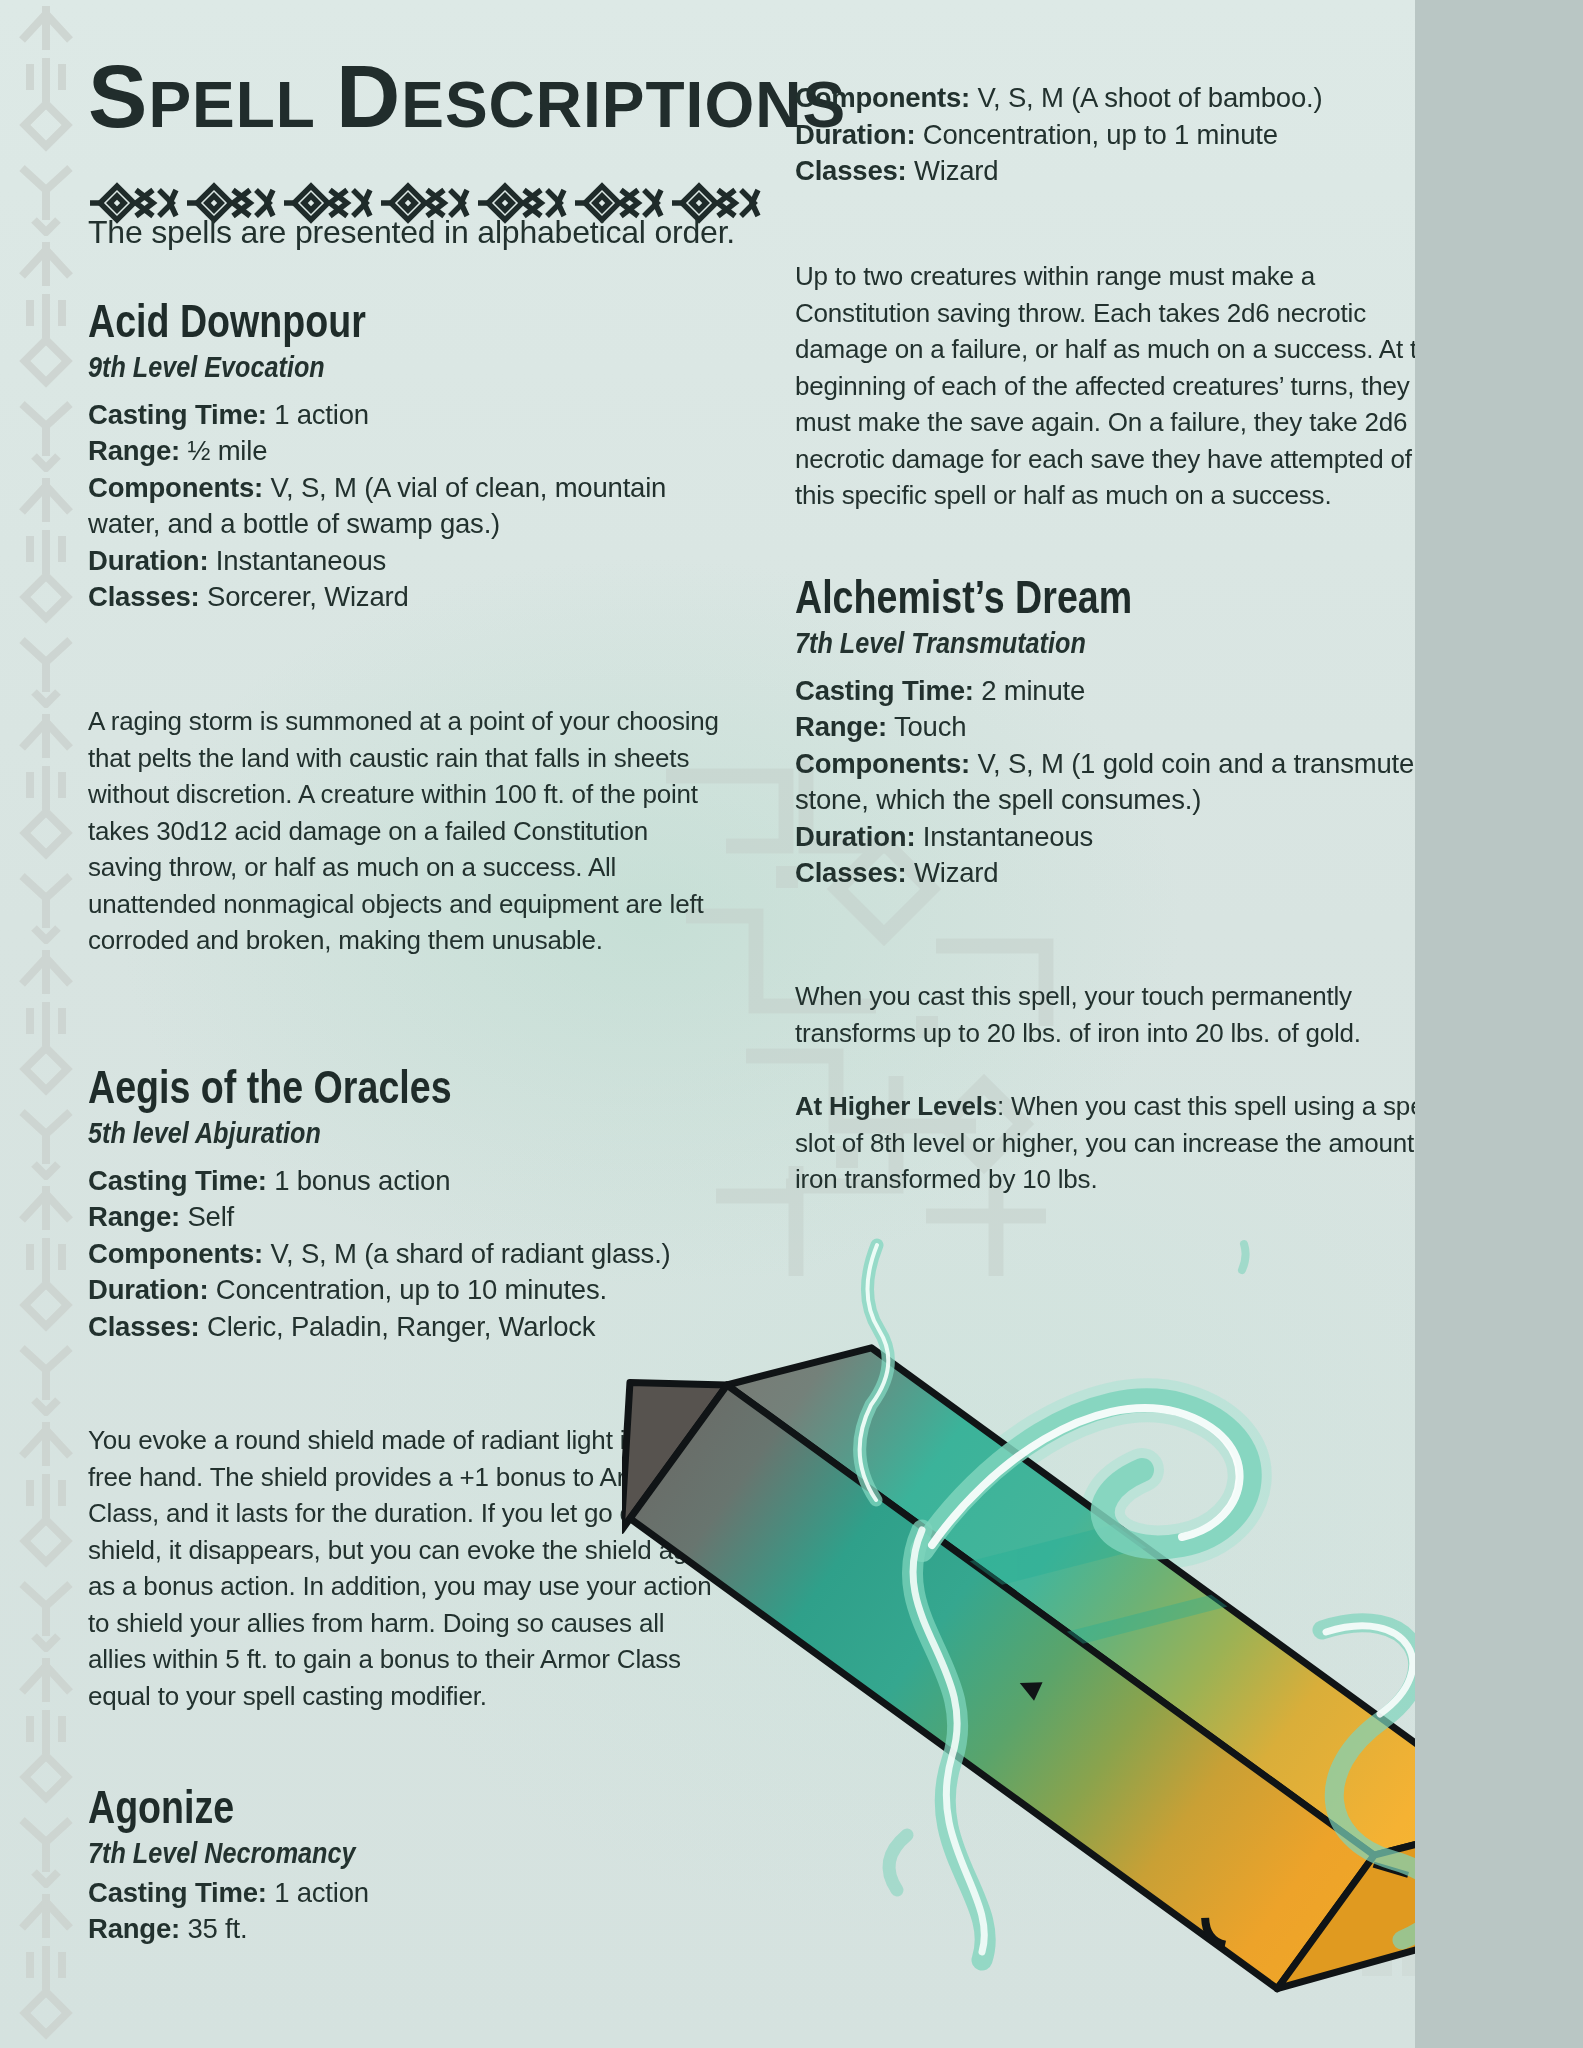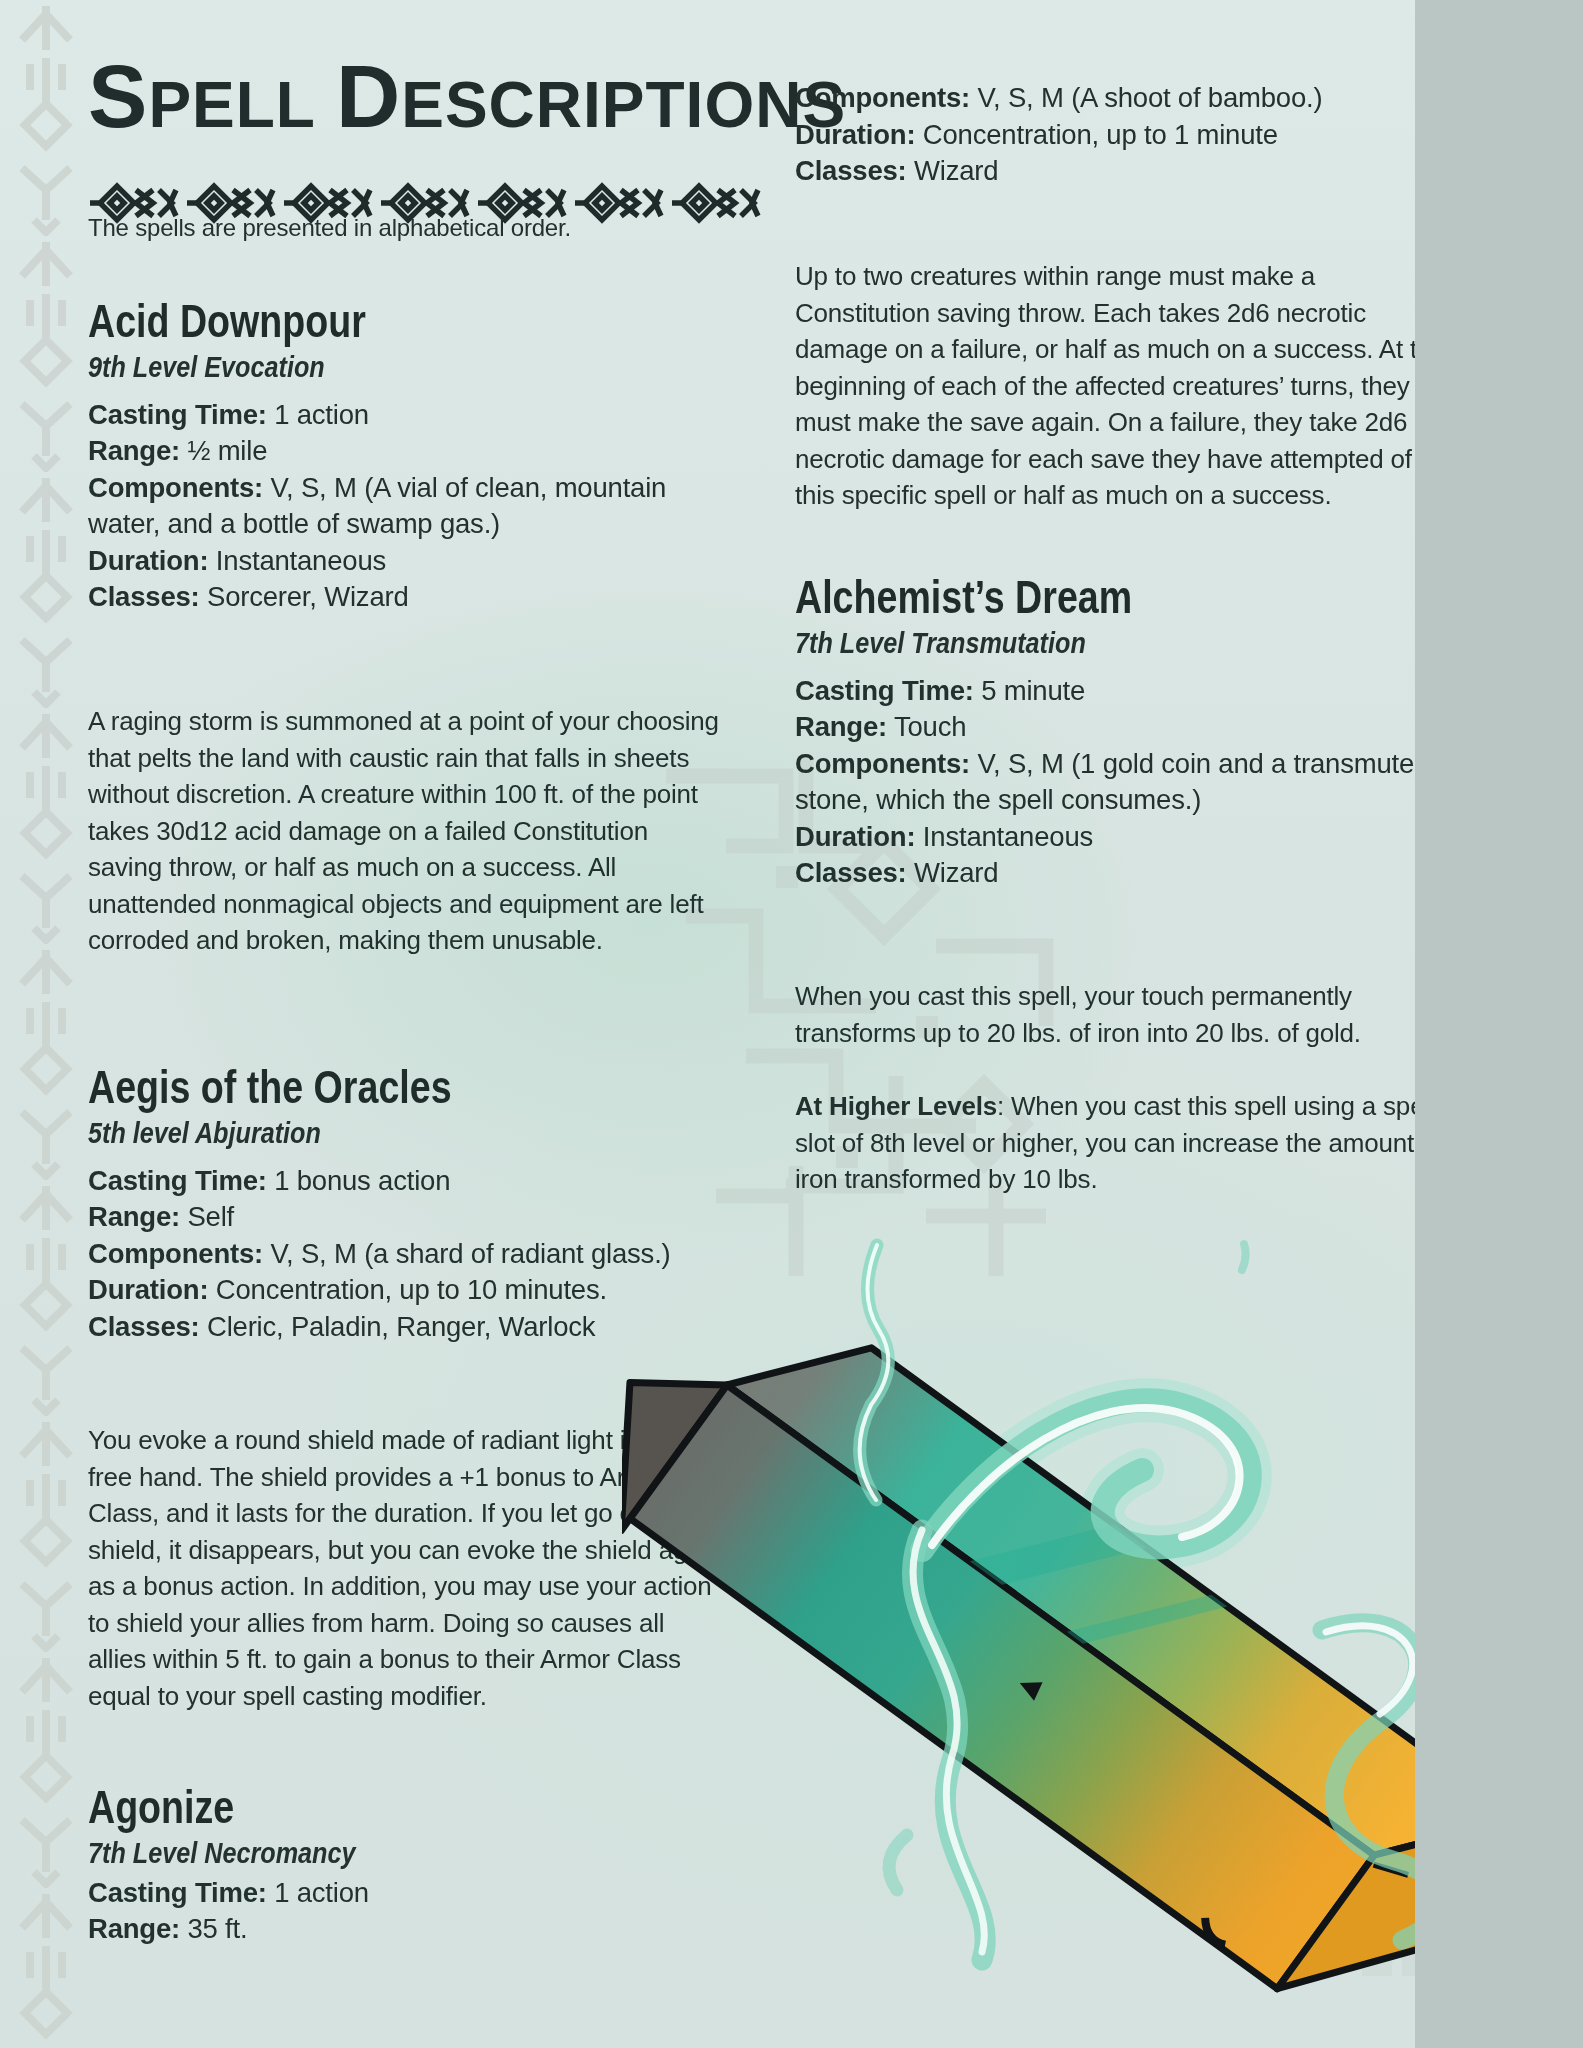--- a/index.html
+++ b/index.html
@@ -15,21 +15,21 @@
       radial-gradient(ellipse 760px 520px at 46% 45%, rgba(170,215,196,.38), rgba(170,215,196,0) 70%),
       radial-gradient(ellipse 900px 650px at 68% 72%, rgba(198,228,217,.40), rgba(198,228,217,0) 72%),
       linear-gradient(180deg,#dde9e6 0%,#d8e4e1 45%,#d5e2df 100%);
   }
   .abs{position:absolute;}
   
   .title{margin:0;white-space:nowrap;font-weight:700;color:#212d2c;letter-spacing:1px;line-height:1;}
   .title .big{font-size:89px;}
   .title .small{font-size:64px;}
   .title .w2{margin-left:20px;}
-  .intro{font-size:24px;letter-spacing:-.2px;}
+  .intro{font-size:32px;letter-spacing:-.2px;}
   
   .col{width:640px;}
   .col-r{width:655px;}
   .spell-name{margin:0;line-height:1.08;}
   .spell-name span{display:inline-block;font-size:47px;font-weight:700;letter-spacing:0;
     transform:scaleX(.80);transform-origin:left bottom;white-space:nowrap;color:#1f2c2a;}
   .spell-level{line-height:1.2;margin-top:2px;}
   .spell-level span{display:inline-block;font-size:30px;font-weight:700;font-style:italic;
     transform:scaleX(.84);transform-origin:left bottom;white-space:nowrap;color:#23322f;}
   .stats{margin-top:12px;}
@@ -160,21 +160,21 @@
     <div class="stat"><b>Duration:</b> <span>Concentration, up to 1 minute</span></div>
     <div class="stat"><b>Classes:</b> <span>Wizard</span></div>
   </div>
 
   <p class="abs col-r para" style="left:795px;top:258px;">Up to two creatures within range must make a Constitution saving throw. Each takes 2d6 necrotic damage on a failure, or half as much on a success. At the beginning of each of the affected creatures’ turns, they must make the save again. On a failure, they take 2d6 necrotic damage for each save they have attempted of this specific spell or half as much on a success.</p>
 
   <div class="abs col-r" style="left:795px;top:572px;">
     <h2 class="spell-name"><span>Alchemist’s Dream</span></h2>
     <div class="spell-level"><span>7th Level Transmutation</span></div>
     <div class="stats">
-      <div class="stat"><b>Casting Time:</b> <span>5 minute</span></div>
+      <div class="stat"><b>Casting Time:</b> <span>2 minute</span></div>
       <div class="stat"><b>Range:</b> <span>Touch</span></div>
       <div class="stat"><b>Components:</b> <span>V, S, M (1 gold coin and a transmuter stone, which the spell consumes.)</span></div>
       <div class="stat"><b>Duration:</b> <span>Instantaneous</span></div>
       <div class="stat"><b>Classes:</b> <span>Wizard</span></div>
     </div>
   </div>
 
   <p class="abs col-r para" style="left:795px;top:978px;">When you cast this spell, your touch permanently transforms up to 20 lbs. of iron into 20 lbs. of gold.</p>
 
   <p class="abs col-r para" style="left:795px;top:1088px;">

